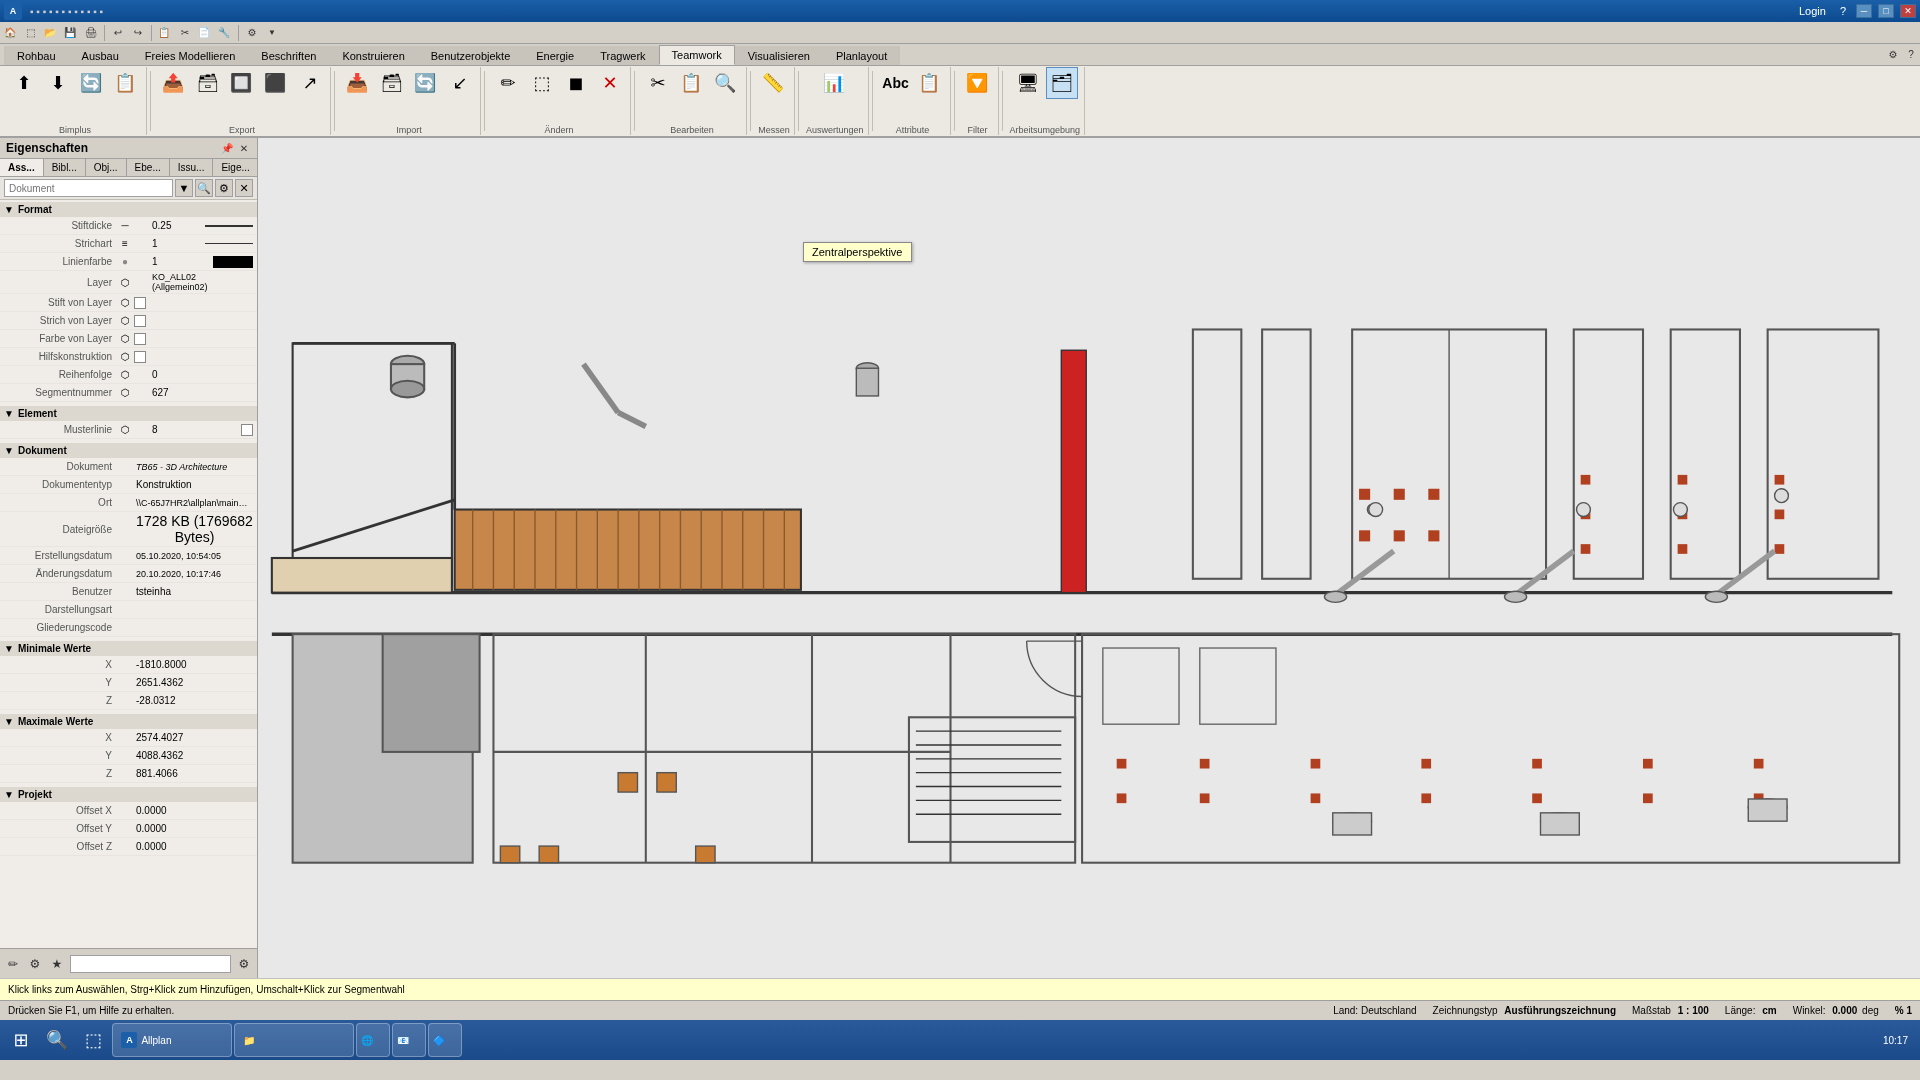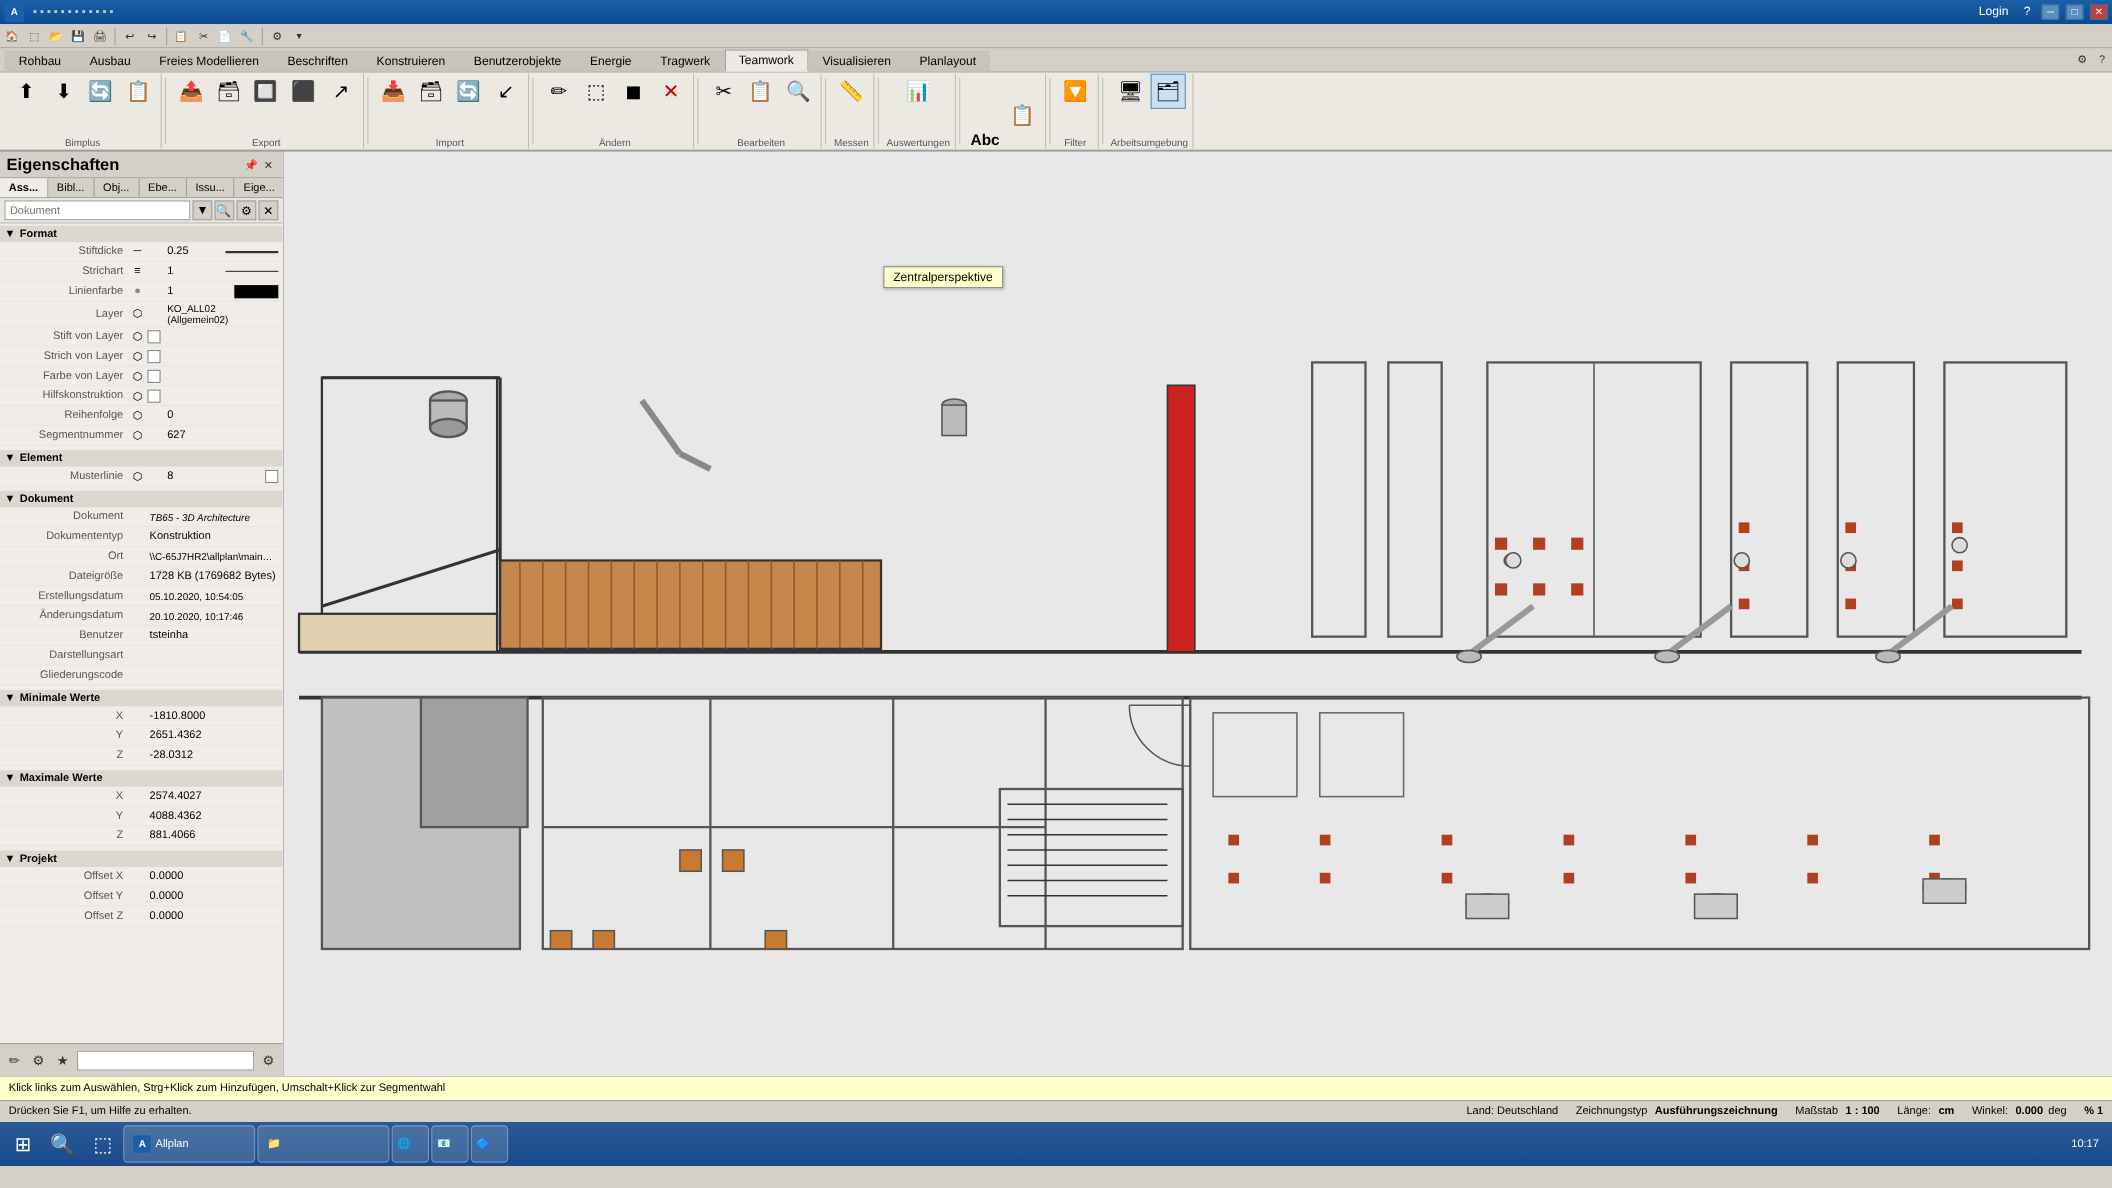--- a/index.html
+++ b/index.html
@@ -117,21 +117,21 @@
 
     
     #panel-header {
       background: #d4d0c8;
       padding: 3px 6px;
       display: flex;
       align-items: center;
       justify-content: space-between;
       border-bottom: 1px solid #a0a0a0;
     }
-    #panel-header .title { font-weight: bold; font-size: 15px; }
+    #panel-header .title { font-weight: bold; font-size: 12px; }
     #panel-header .btns { display: flex; gap: 2px; }
 
     
     #panel-tabs {
       display: flex;
       background: #d4d0c8;
       border-bottom: 1px solid #a0a0a0;
     }
     .panel-tab {
       padding: 3px 8px;
@@ -416,21 +416,21 @@
   <div class="ribbon-group">
     <div class="ribbon-btns">
       <button class="ribbon-btn">📊</button>
     </div>
     <div class="ribbon-group-label">Auswertungen</div>
   </div>
   <div class="ribbon-divider"></div>
 
   <div class="ribbon-group">
     <div class="ribbon-btns">
-      <button class="ribbon-btn" style="font-size:14px; font-weight:bold;margin-top:44px;">Abc</button>
+      <button class="ribbon-btn" style="font-size:14px; font-weight:bold;">Abc</button>
       <button class="ribbon-btn">📋</button>
     </div>
     <div class="ribbon-group-label">Attribute</div>
   </div>
   <div class="ribbon-divider"></div>
 
   <div class="ribbon-group">
     <div class="ribbon-btns">
       <button class="ribbon-btn">🔽</button>
     </div>
@@ -574,21 +574,21 @@
         <div class="prop-row">
           <span class="prop-label">Dokumententyp</span>
           <span class="prop-value">Konstruktion</span>
         </div>
         <div class="prop-row">
           <span class="prop-label">Ort</span>
           <span class="prop-value" style="font-size:9px;overflow:hidden;text-overflow:ellipsis;white-space:nowrap;max-width:130px;">\\C-65J7HR2\allplan\main_ac</span>
         </div>
         <div class="prop-row">
           <span class="prop-label">Dateigröße</span>
-          <span class="prop-value" style="font-size:10px;">1728 KB (1769682 Bytes)</span>
+          <span class="prop-value" style="font-size:14px;text-align:center;">1728 KB (1769682 Bytes)</span>
         </div>
         <div class="prop-row">
           <span class="prop-label">Erstellungsdatum</span>
           <span class="prop-value" style="font-size:9px;">05.10.2020, 10:54:05</span>
         </div>
         <div class="prop-row">
           <span class="prop-label">Änderungsdatum</span>
           <span class="prop-value" style="font-size:9px;">20.10.2020, 10:17:46</span>
         </div>
         <div class="prop-row">

